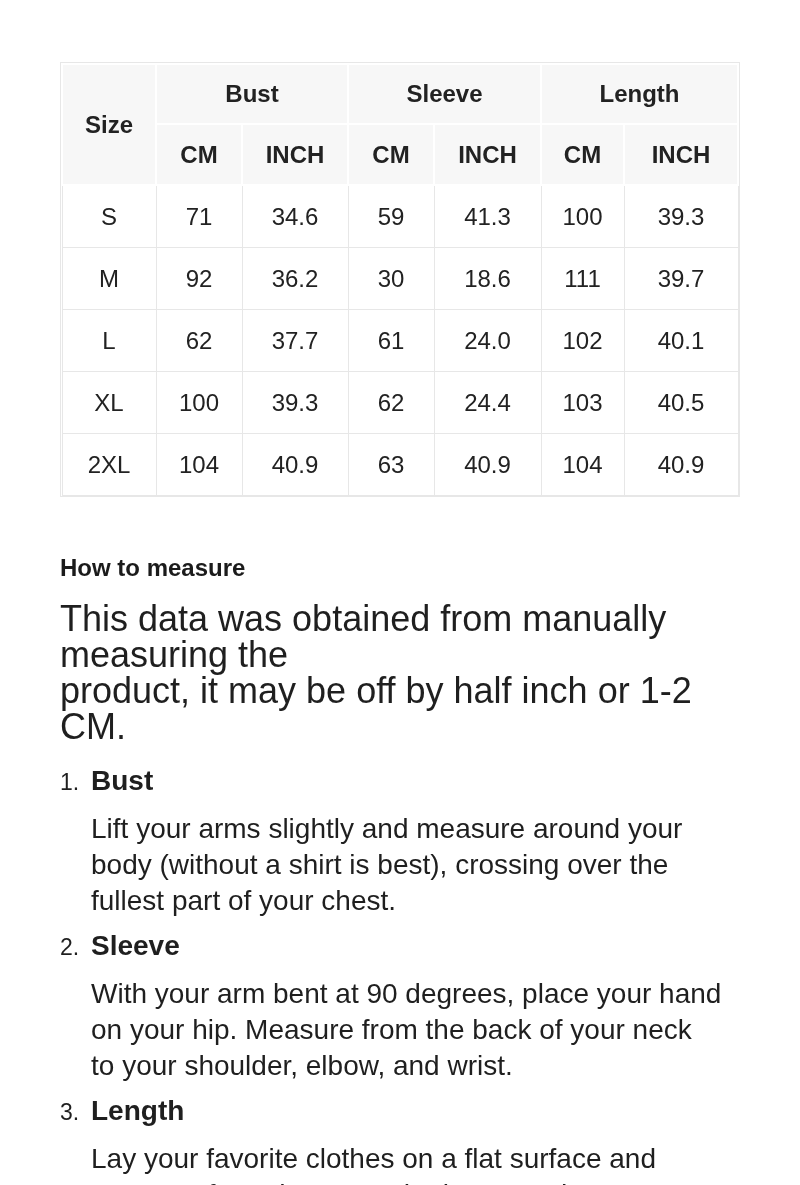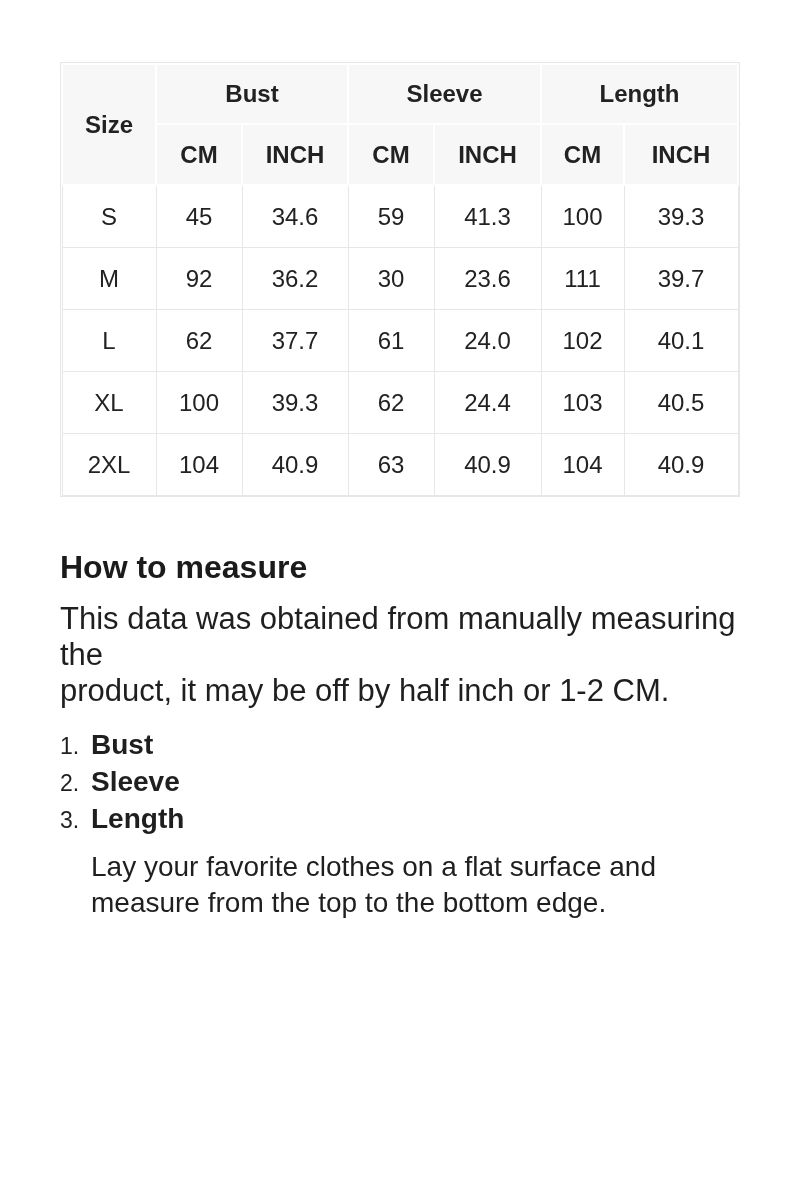--- a/index.html
+++ b/index.html
@@ -53,28 +53,28 @@
   table.size-chart tbody td {
     background: #ffffff;
     border: 1px solid #e7e7e7;
     height: 61px;
     font-weight: normal;
   }
 
   
   .howto-heading {
     margin: 46px 0 0 0;
-    font-size: 32px;
+    font-size: 24px;
     line-height: 41px;
     font-weight: bold;
     color: #1b1b1b;
   }
   .howto-intro {
     margin: 13px 0 0 0;
-    font-size: 31px;
+    font-size: 36px;
     line-height: 36px;
     white-space: pre-line;
   }
   .steps {
     margin-top: 18px;
   }
   .step-head {
     display: flex;
     align-items: baseline;
   }
@@ -124,33 +124,33 @@
           <th>INCH</th>
           <th>CM</th>
           <th>INCH</th>
           <th>CM</th>
           <th>INCH</th>
         </tr>
       </thead>
       <tbody>
         <tr>
           <td>S</td>
-          <td>45</td>
+          <td>71</td>
           <td>34.6</td>
           <td>59</td>
           <td>41.3</td>
           <td>100</td>
           <td>39.3</td>
         </tr>
         <tr>
           <td>M</td>
           <td>92</td>
           <td>36.2</td>
           <td>30</td>
-          <td>23.6</td>
+          <td>18.6</td>
           <td>111</td>
           <td>39.7</td>
         </tr>
         <tr>
           <td>L</td>
           <td>62</td>
           <td>37.7</td>
           <td>61</td>
           <td>24.0</td>
           <td>102</td>
@@ -183,27 +183,33 @@
   <p class="howto-intro">This data was obtained from manually measuring the
 product, it may be off by half inch or 1-2 CM.</p>
 
   <div class="steps">
 
     <div class="step">
       <div class="step-head">
         <span class="step-num">1.</span>
         <span class="step-label">Bust</span>
       </div>
+      <p class="step-desc">Lift your arms slightly and measure around your
+body (without a shirt is best), crossing over the
+fullest part of your chest.</p>
     </div>
 
     <div class="step">
       <div class="step-head">
         <span class="step-num">2.</span>
         <span class="step-label">Sleeve</span>
       </div>
+      <p class="step-desc">With your arm bent at 90 degrees, place your hand
+on your hip. Measure from the back of your neck
+to your shoulder, elbow, and wrist.</p>
     </div>
 
     <div class="step">
       <div class="step-head">
         <span class="step-num">3.</span>
         <span class="step-label">Length</span>
       </div>
       <p class="step-desc">Lay your favorite clothes on a flat surface and
 measure from the top to the bottom edge.</p>
     </div>

